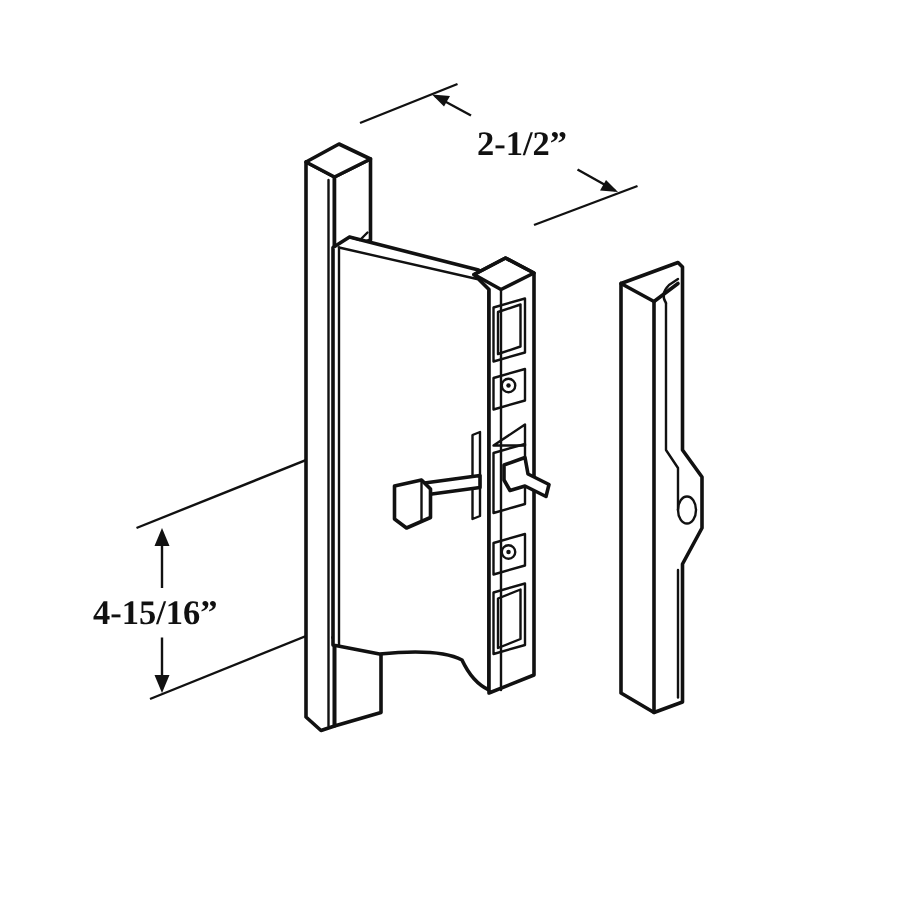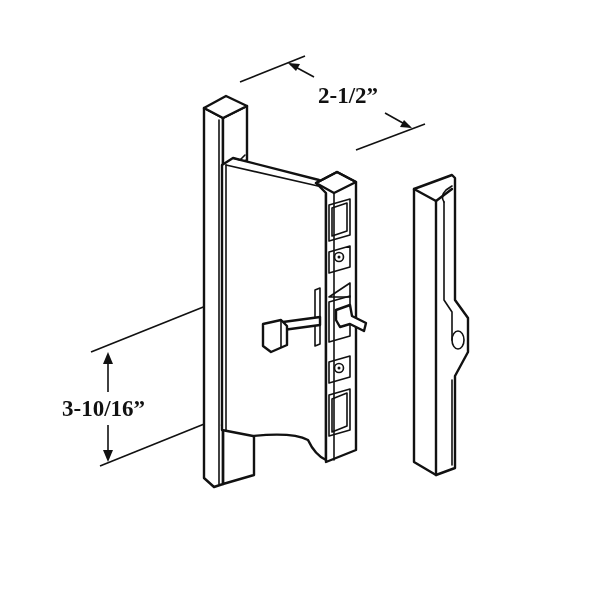--- a/index.html
+++ b/index.html
@@ -104,14 +104,14 @@
       <path class="ln" d="M414,189 L436,201 L452,189"></path>
       <line class="ln" x1="436" y1="201" x2="436" y2="475"></line>
       <path class="thin" d="M444,202 Q440,196 446,190 L452,186"></path>
       <path class="thin" d="M444,202 L444,300 L452,312 L452,340"></path>
       <line class="thin" x1="452" y1="380" x2="452" y2="465"></line>
       <ellipse class="thin" cx="458" cy="340" rx="6" ry="9"></ellipse>
     </g>
   </svg>
 
   <div id="lbl-width" class="label">2-1/2”</div>
-  <div id="lbl-height" class="label">3-10/16”</div>
+  <div id="lbl-height" class="label">4-15/16”</div>
 </div>
 
 </body></html>

